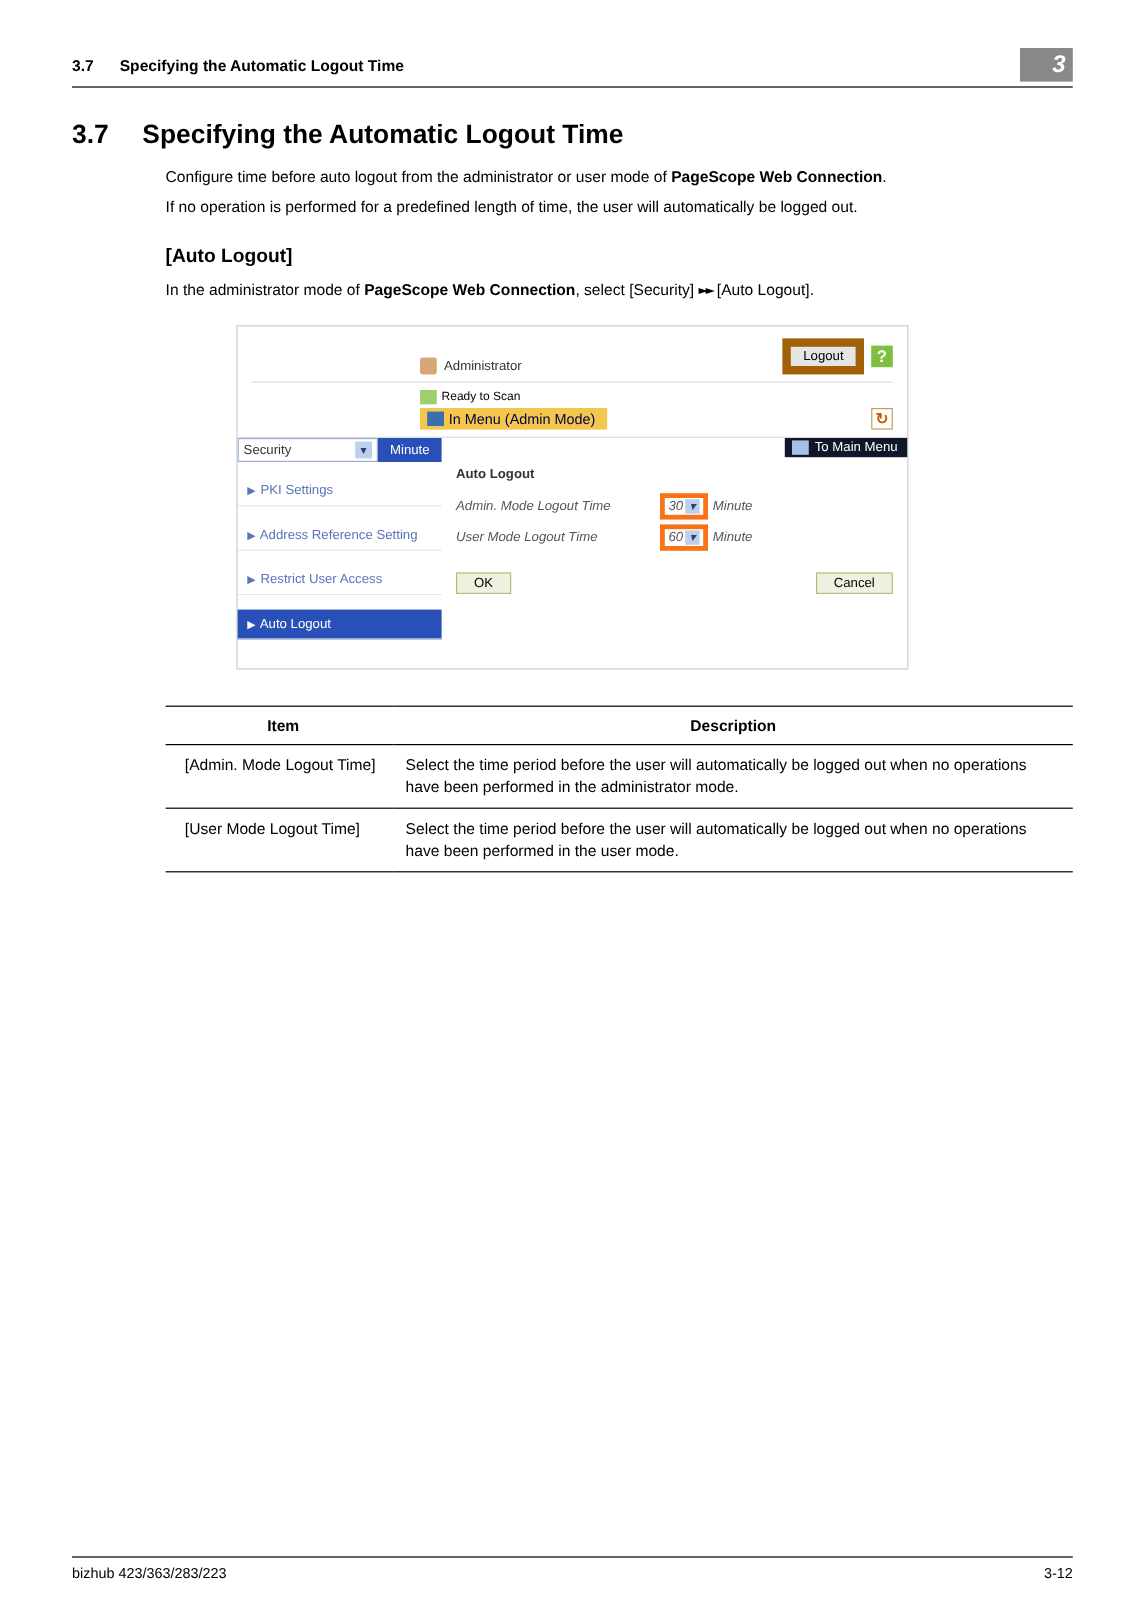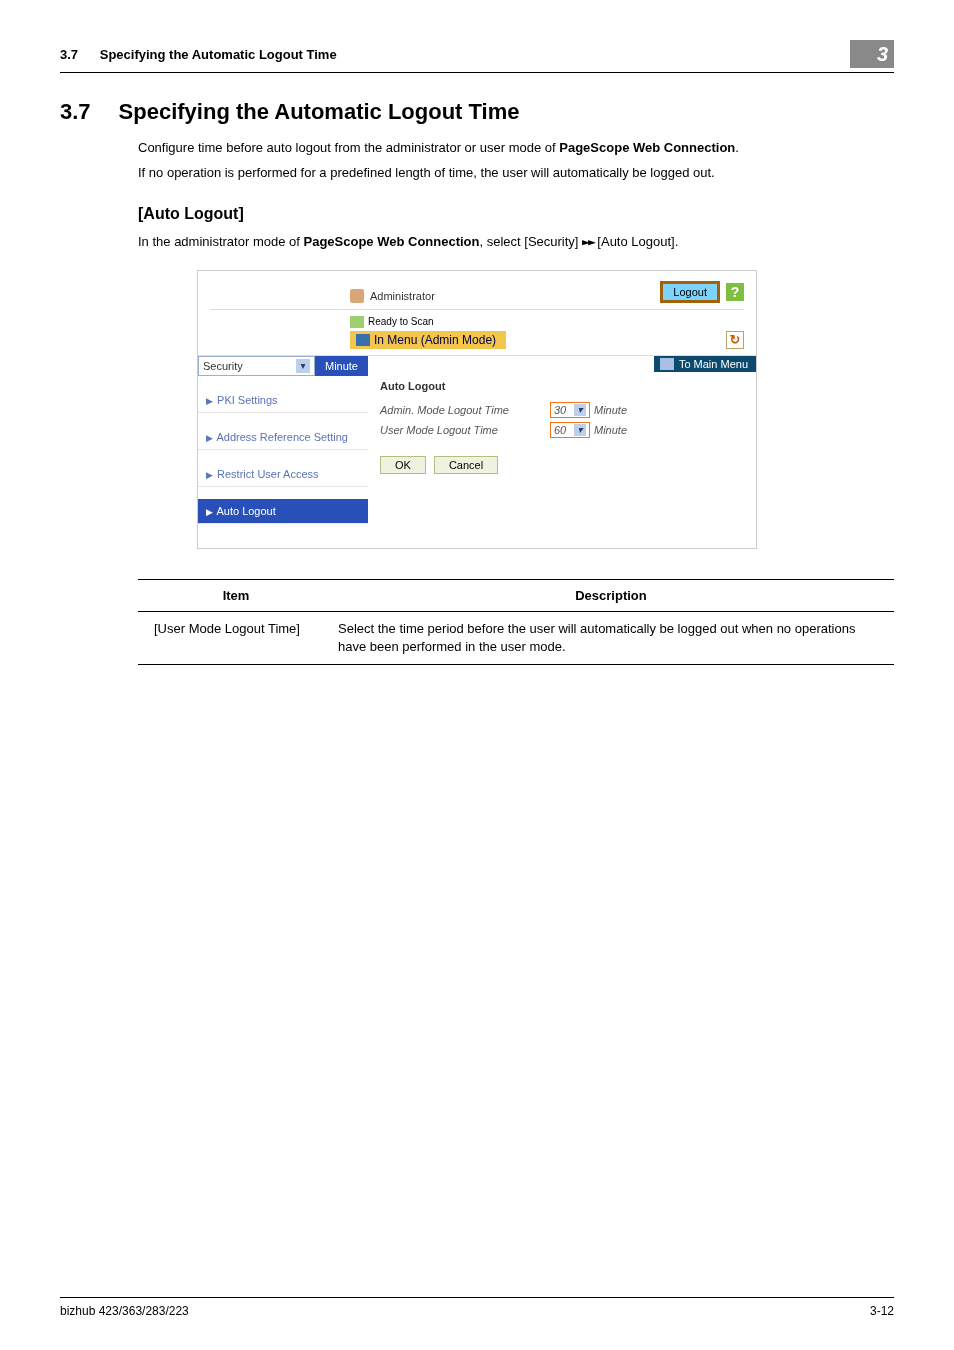--- a/index.html
+++ b/index.html
@@ -108,22 +108,22 @@
     background: #d9a679;
     display: inline-block;
     border-radius: 2px;
   }
   .ss-logout-group {
     display: flex;
     align-items: center;
     gap: 6px;
   }
   .ss-logout {
-    border: 3px solid #a16207;
-    background: #7dd3fc;
+    border: 7px solid #a16207;
+    background: #e5e5e5;
     padding: 2px 10px;
     font-size: 11px;
     cursor: pointer;
   }
   .ss-help {
     width: 18px; height: 18px;
     background: #7fbf3f;
     color: #fff;
     font-weight: bold;
     display: flex;
@@ -236,21 +236,21 @@
   .ss-main {
     flex: 1;
     padding: 0 0 24px 0;
   }
   .ss-main-top {
     display: flex;
     justify-content: flex-end;
     padding: 0;
   }
   .ss-main-menu-btn {
-    background: #0c4a6e;
+    background: #0f172a;
     color: #fff;
     padding: 2px 8px 2px 6px;
     font-size: 11px;
     display: flex;
     align-items: center;
     gap: 5px;
     border: none;
   }
   .ss-main-menu-icon {
     width: 14px; height: 12px;
@@ -268,33 +268,33 @@
     align-items: center;
     padding: 2px 12px;
     font-size: 11px;
     color: #555;
     font-style: italic;
   }
   .ss-field-label {
     width: 170px;
   }
   .ss-num-select {
-    border: 1px solid #f97316;
+    border: 4px solid #f97316;
     background: #fff;
     width: 40px;
     padding: 1px 3px;
     font-size: 11px;
     display: inline-flex;
     justify-content: space-between;
     align-items: center;
     margin-right: 4px;
   }
   .ss-btn-row {
     display: flex;
-    justify-content: flex-start;
+    justify-content: space-between;
     gap: 8px;
     padding: 16px 12px 0 12px;
   }
   .ss-btn {
     border: 1px solid #b0c080;
     background: #eef2df;
     padding: 2px 14px;
     font-size: 11px;
     cursor: pointer;
   }
@@ -458,20 +458,24 @@
 
   <table class="desc-table">
     <thead>
       <tr>
         <th>Item</th>
         <th>Description</th>
       </tr>
     </thead>
     <tbody>
       <tr>
+        <td>[Admin. Mode Logout Time]</td>
+        <td>Select the time period before the user will automatically be logged out when no operations have been performed in the administrator mode.</td>
+      </tr>
+      <tr>
         <td>[User Mode Logout Time]</td>
         <td>Select the time period before the user will automatically be logged out when no operations have been performed in the user mode.</td>
       </tr>
     </tbody>
   </table>
 
   <div class="footer">
     <span>bizhub 423/363/283/223</span>
     <span>3-12</span>
   </div>

